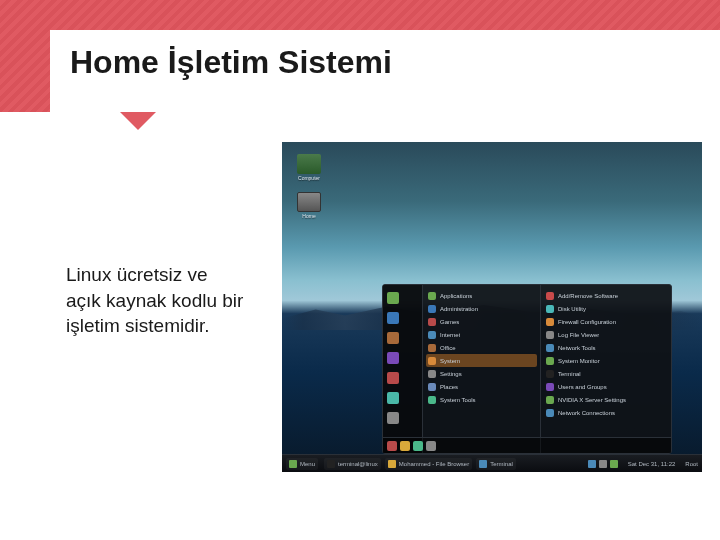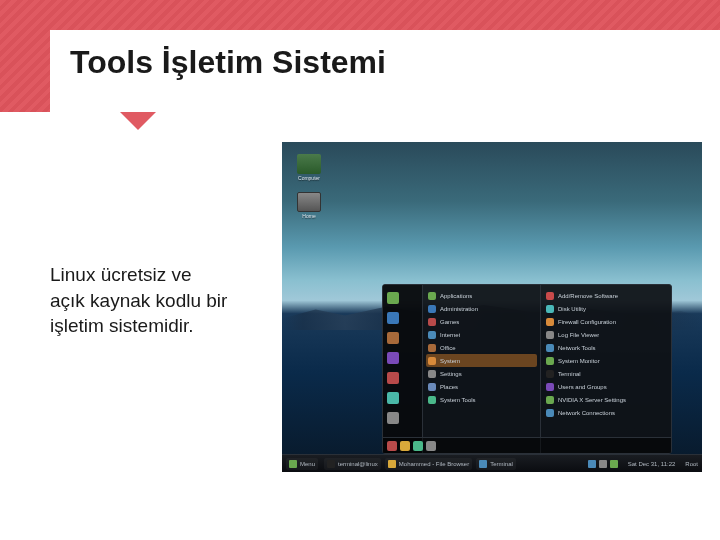--- a/index.html
+++ b/index.html
@@ -50,20 +50,21 @@
     height: 0;
     border-left: 18px solid transparent;
     border-right: 18px solid transparent;
     border-top: 18px solid #e05a62;
     z-index: 2;
   }
   .body {
     position: relative;
     display: flex;
     height: 428px;
+    padding-left: 16px;
   }
   .left-text {
     width: 260px;
     padding: 150px 30px 0 50px;
     font-size: 19px;
     line-height: 1.35;
     color: #1a1a1a;
   }
   .screenshot-wrap {
     position: absolute;
@@ -228,21 +229,21 @@
   .taskbar .tray .ti {
     width: 8px; height: 8px; border-radius: 1px;
   }
 </style>
 </head>
 <body>
 
 <div class="header">
   <div class="stripes"></div>
   <div class="title-box">
-    <h1>Tools İşletim Sistemi</h1>
+    <h1>Home İşletim Sistemi</h1>
   </div>
 </div>
 <div class="notch"></div>
 
 <div class="body">
   <div class="left-text">Linux ücretsiz ve açık kaynak kodlu bir işletim sistemidir.</div>
 
   <div class="screenshot-wrap">
     <div class="wallpaper"></div>
     <div class="mountains"></div>

